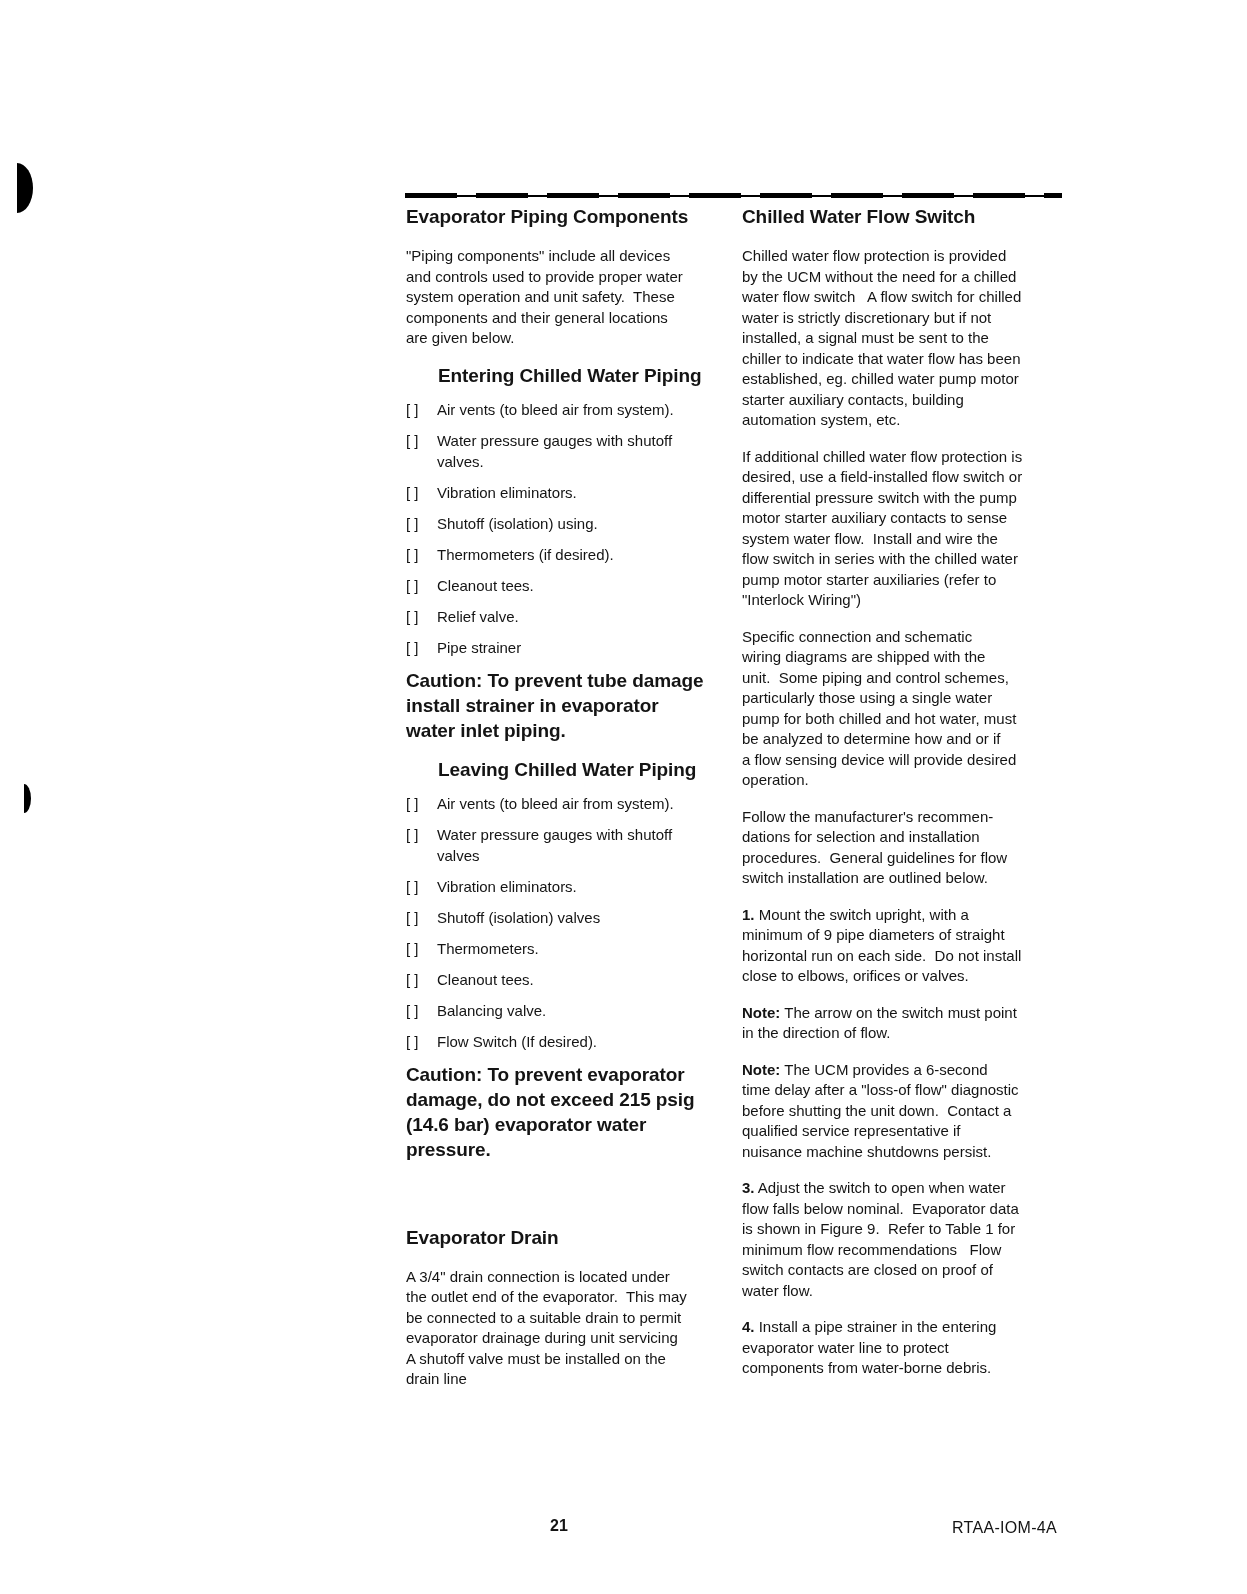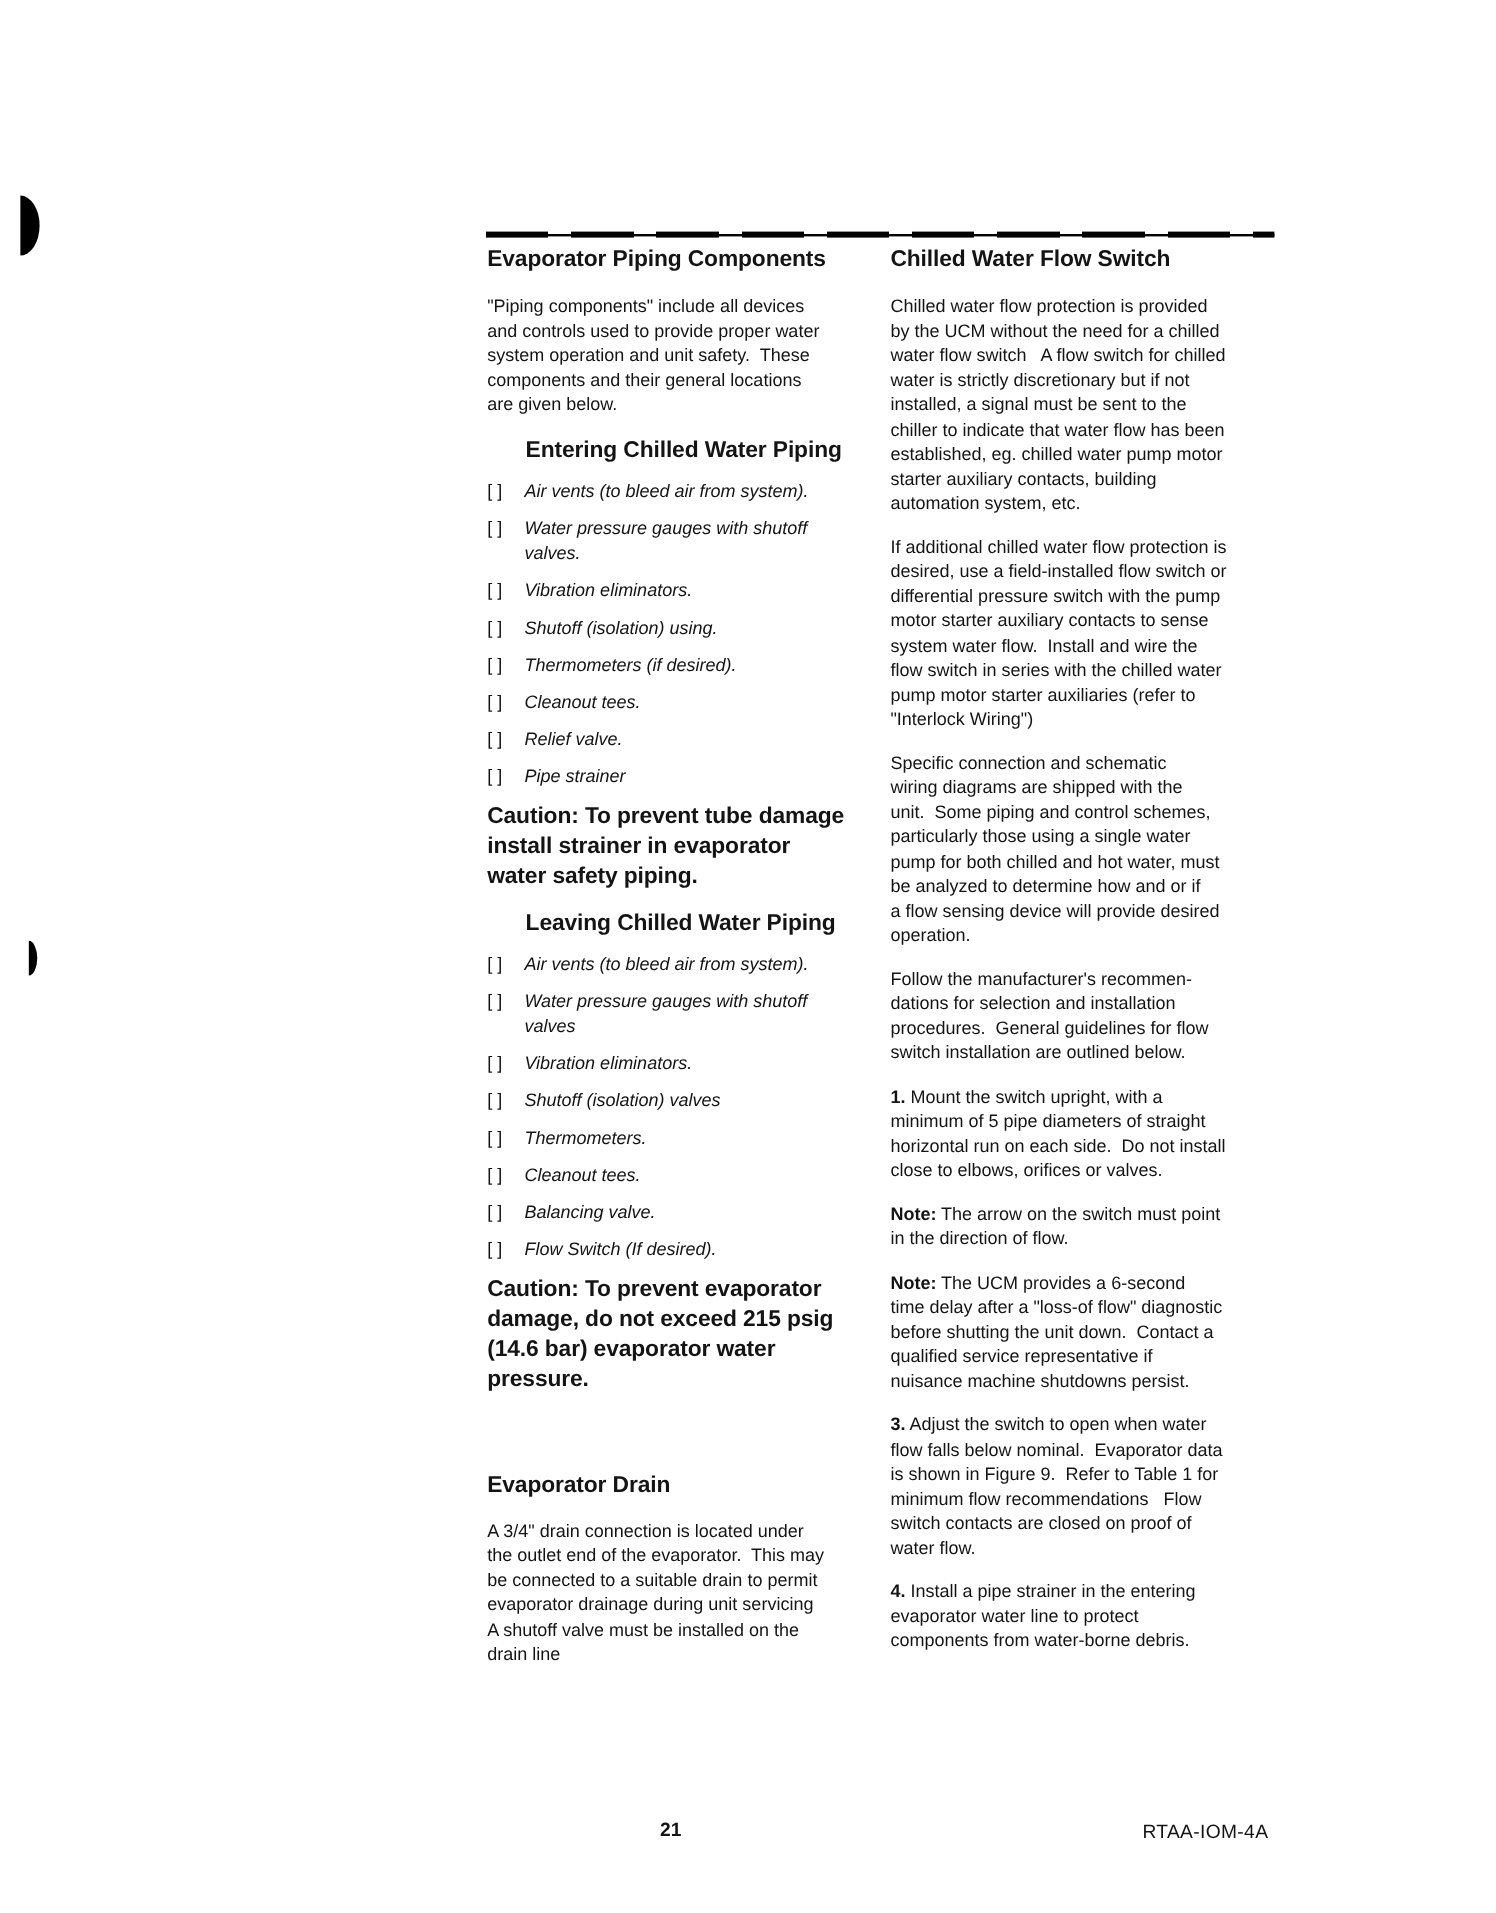--- a/index.html
+++ b/index.html
@@ -44,21 +44,21 @@
   .heading.sub { margin-bottom:12px;margin-left:32px; }
   .para {
     font-size:15px; line-height:20.5px;
     white-space:pre-wrap; margin:0 0 16px 0;
   }
   .para b { font-weight:bold; }
 
   .checklist { margin:0 0 6px 0; }
   .check-item { display:flex; margin:0 0 10px 0; font-size:15px; line-height:21px; }
   .check-item .marker { flex:0 0 31px; white-space:pre; }
-  .check-item .txt { white-space:pre-wrap;font-style:italic; }
+  .check-item .txt { white-space:pre-wrap; }
 
   .caution {
     font-size:19px; font-weight:bold; line-height:25px;
     white-space:pre-wrap; margin:6px 0 16px 0; letter-spacing:-0.1px;
   }
   .drain-gap { margin-top:65px; }
 
   .footer-page {
     position:absolute; left:550px; top:1517px;
     font-size:16px; font-weight:bold;
@@ -121,21 +121,21 @@
         <span class="txt">Relief valve.</span>
       </div>
       <div class="check-item">
         <span class="marker">[ ]</span>
         <span class="txt">Pipe strainer</span>
       </div>
     </div>
 
     <div class="caution">Caution: To prevent tube damage
 install strainer in evaporator
-water safety piping.</div>
+water inlet piping.</div>
 
     <div class="heading sub">Leaving Chilled Water Piping</div>
     <div class="checklist">
       <div class="check-item">
         <span class="marker">[ ]</span>
         <span class="txt">Air vents (to bleed air from system).</span>
       </div>
       <div class="check-item">
         <span class="marker">[ ]</span>
         <span class="txt">Water pressure gauges with shutoff
@@ -207,21 +207,21 @@
 particularly those using a single water
 pump for both chilled and hot water, must
 be analyzed to determine how and or if
 a flow sensing device will provide desired
 operation.</span></div>
     <div class="para"><b></b><span>Follow the manufacturer's recommen-
 dations for selection and installation
 procedures.  General guidelines for flow
 switch installation are outlined below.</span></div>
     <div class="para"><b>1.</b><span> Mount the switch upright, with a
-minimum of 5 pipe diameters of straight
+minimum of 9 pipe diameters of straight
 horizontal run on each side.  Do not install
 close to elbows, orifices or valves.</span></div>
     <div class="para"><b>Note:</b><span> The arrow on the switch must point
 in the direction of flow.</span></div>
     <div class="para"><b>Note:</b><span> The UCM provides a 6-second
 time delay after a "loss-of flow" diagnostic
 before shutting the unit down.  Contact a
 qualified service representative if
 nuisance machine shutdowns persist.</span></div>
     <div class="para"><b>3.</b><span> Adjust the switch to open when water

